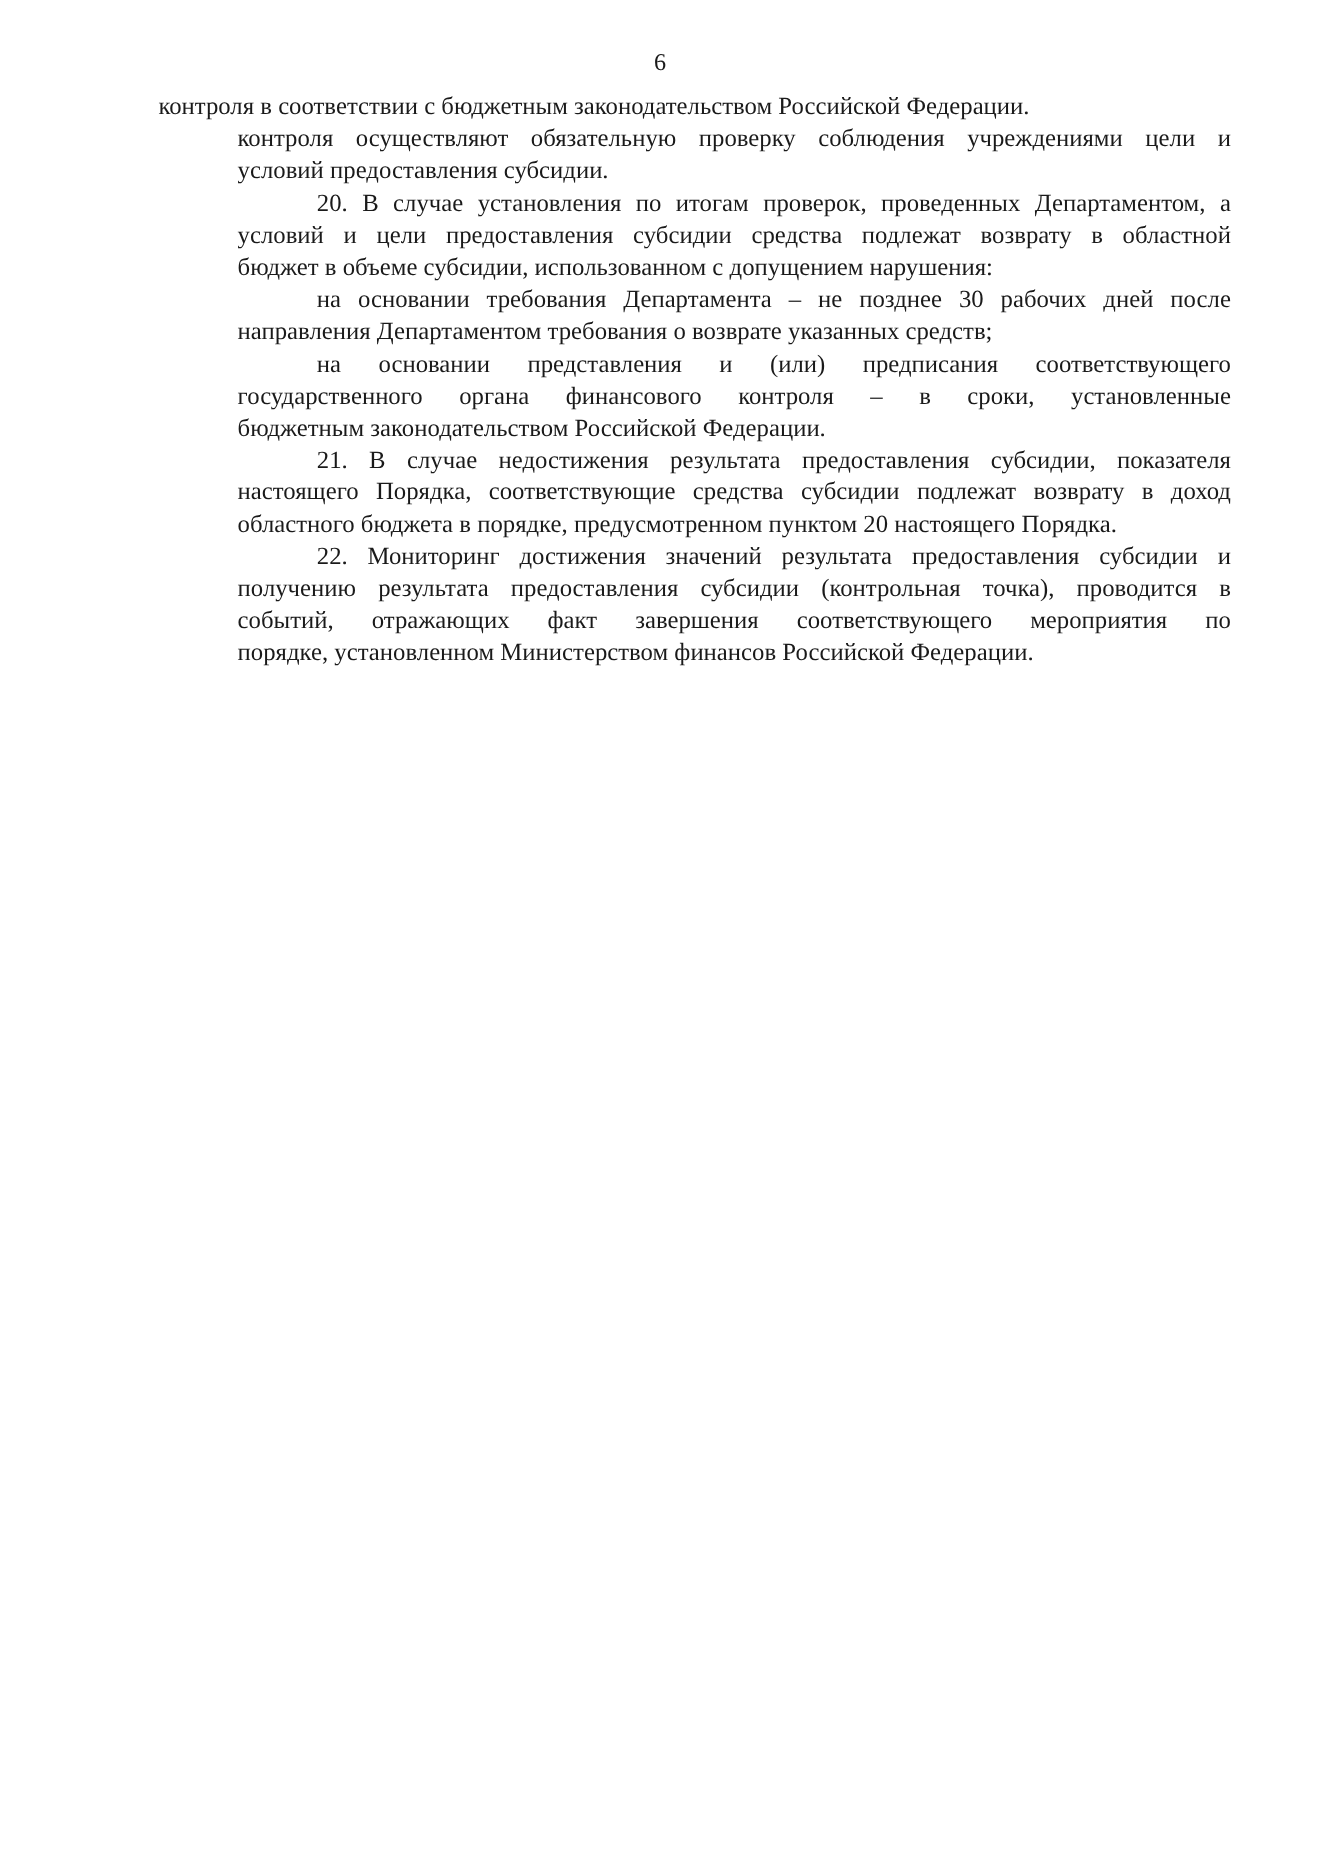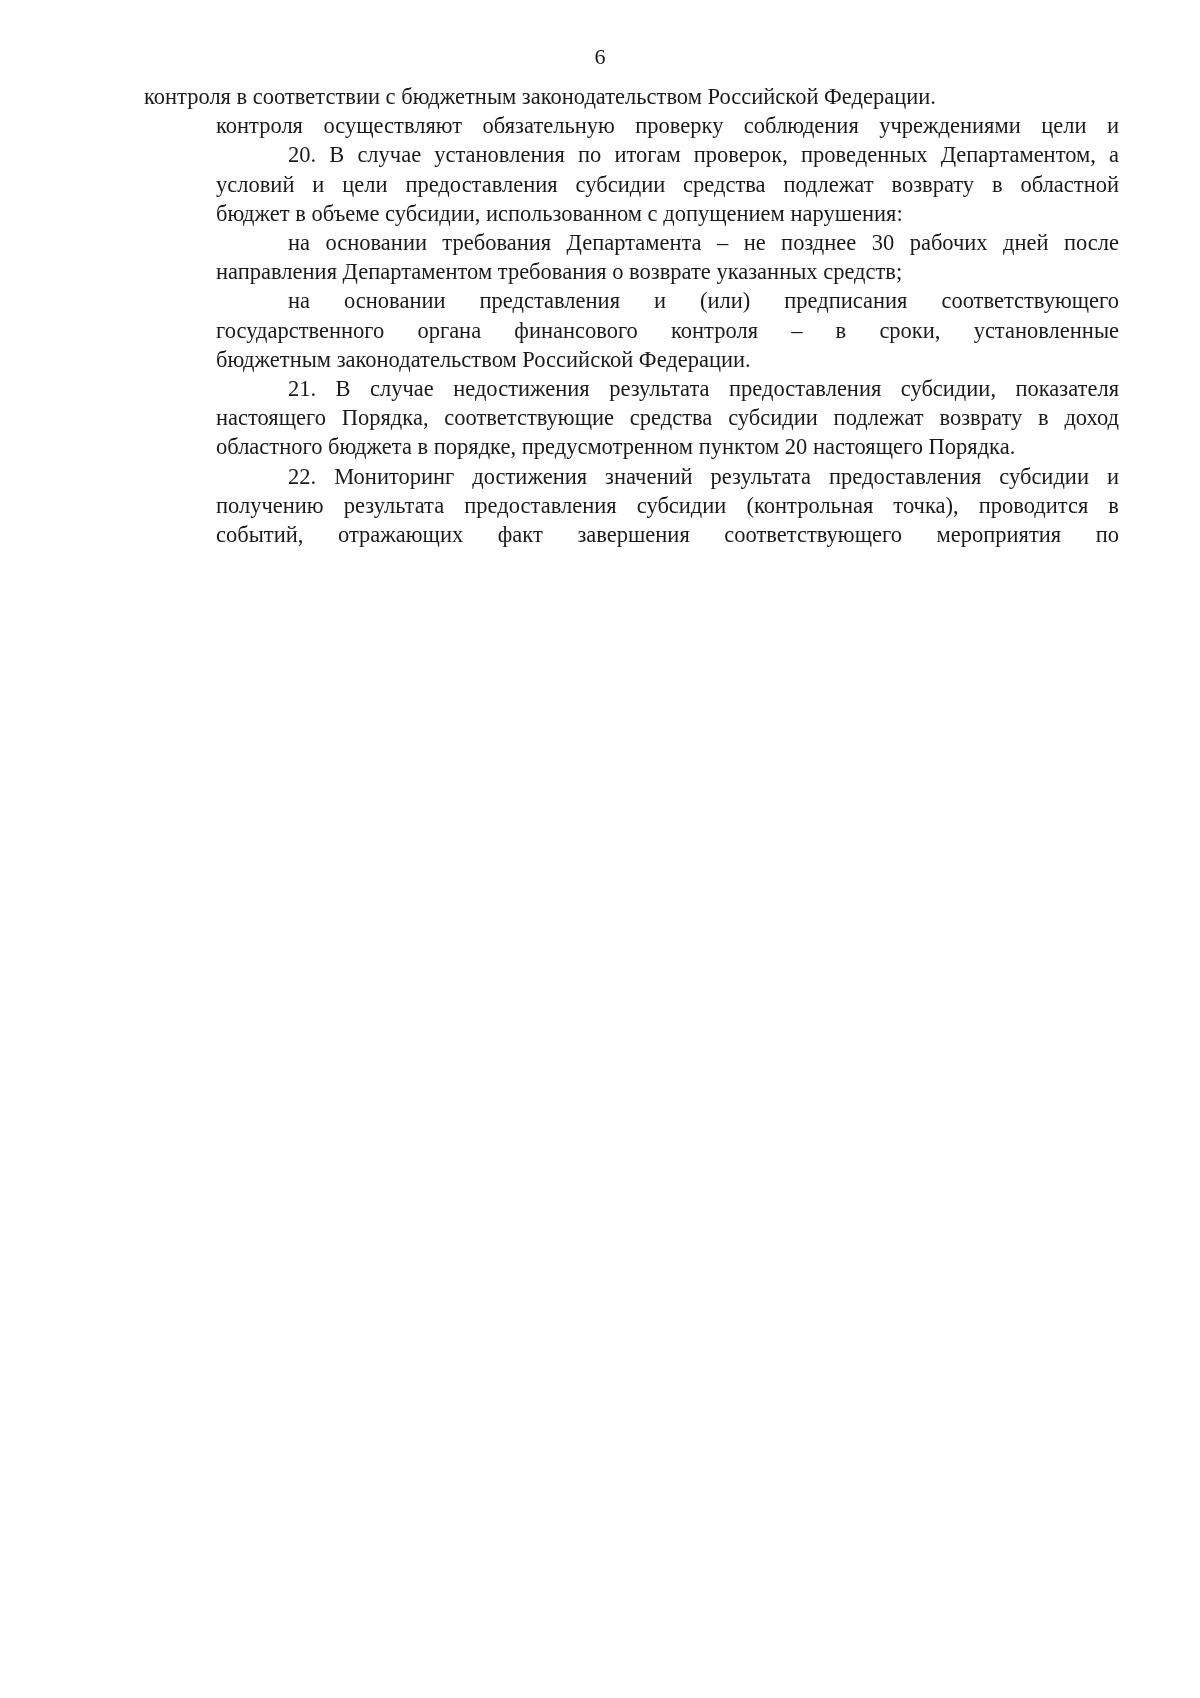--- a/index.html
+++ b/index.html
@@ -70,20 +70,21 @@
   <div class="page-number">6</div>
 
   <div class="body-text">
 
     <div class="para no-indent">
       <span class="line last">контроля в соответствии с бюджетным законодательством Российской Федерации.</span>
     </div>
 
     <div class="para">
       <span class="line">контроля осуществляют обязательную проверку соблюдения учреждениями цели и</span>
+      <span class="line last">условий предоставления субсидии.</span>
     </div>
 
     <div class="para">
       <span class="line indent">20. В случае установления по итогам проверок, проведенных Департаментом, а</span>
       <span class="line">условий и цели предоставления субсидии средства подлежат возврату в областной</span>
       <span class="line last">бюджет в объеме субсидии, использованном с допущением нарушения:</span>
     </div>
 
     <div class="para">
       <span class="line indent">на основании требования Департамента – не позднее 30 рабочих дней после</span>
@@ -99,15 +100,16 @@
     <div class="para">
       <span class="line indent">21. В случае недостижения результата предоставления субсидии, показателя</span>
       <span class="line">настоящего Порядка, соответствующие средства субсидии подлежат возврату в доход</span>
       <span class="line last">областного бюджета в порядке, предусмотренном пунктом 20 настоящего Порядка.</span>
     </div>
 
     <div class="para">
       <span class="line indent">22. Мониторинг достижения значений результата предоставления субсидии и</span>
       <span class="line">получению результата предоставления субсидии (контрольная точка), проводится в</span>
       <span class="line">событий, отражающих факт завершения соответствующего мероприятия по</span>
+      <span class="line last">порядке, установленном Министерством финансов Российской Федерации.</span>
     </div>
   </div>
 </div>
 
 </body></html>

